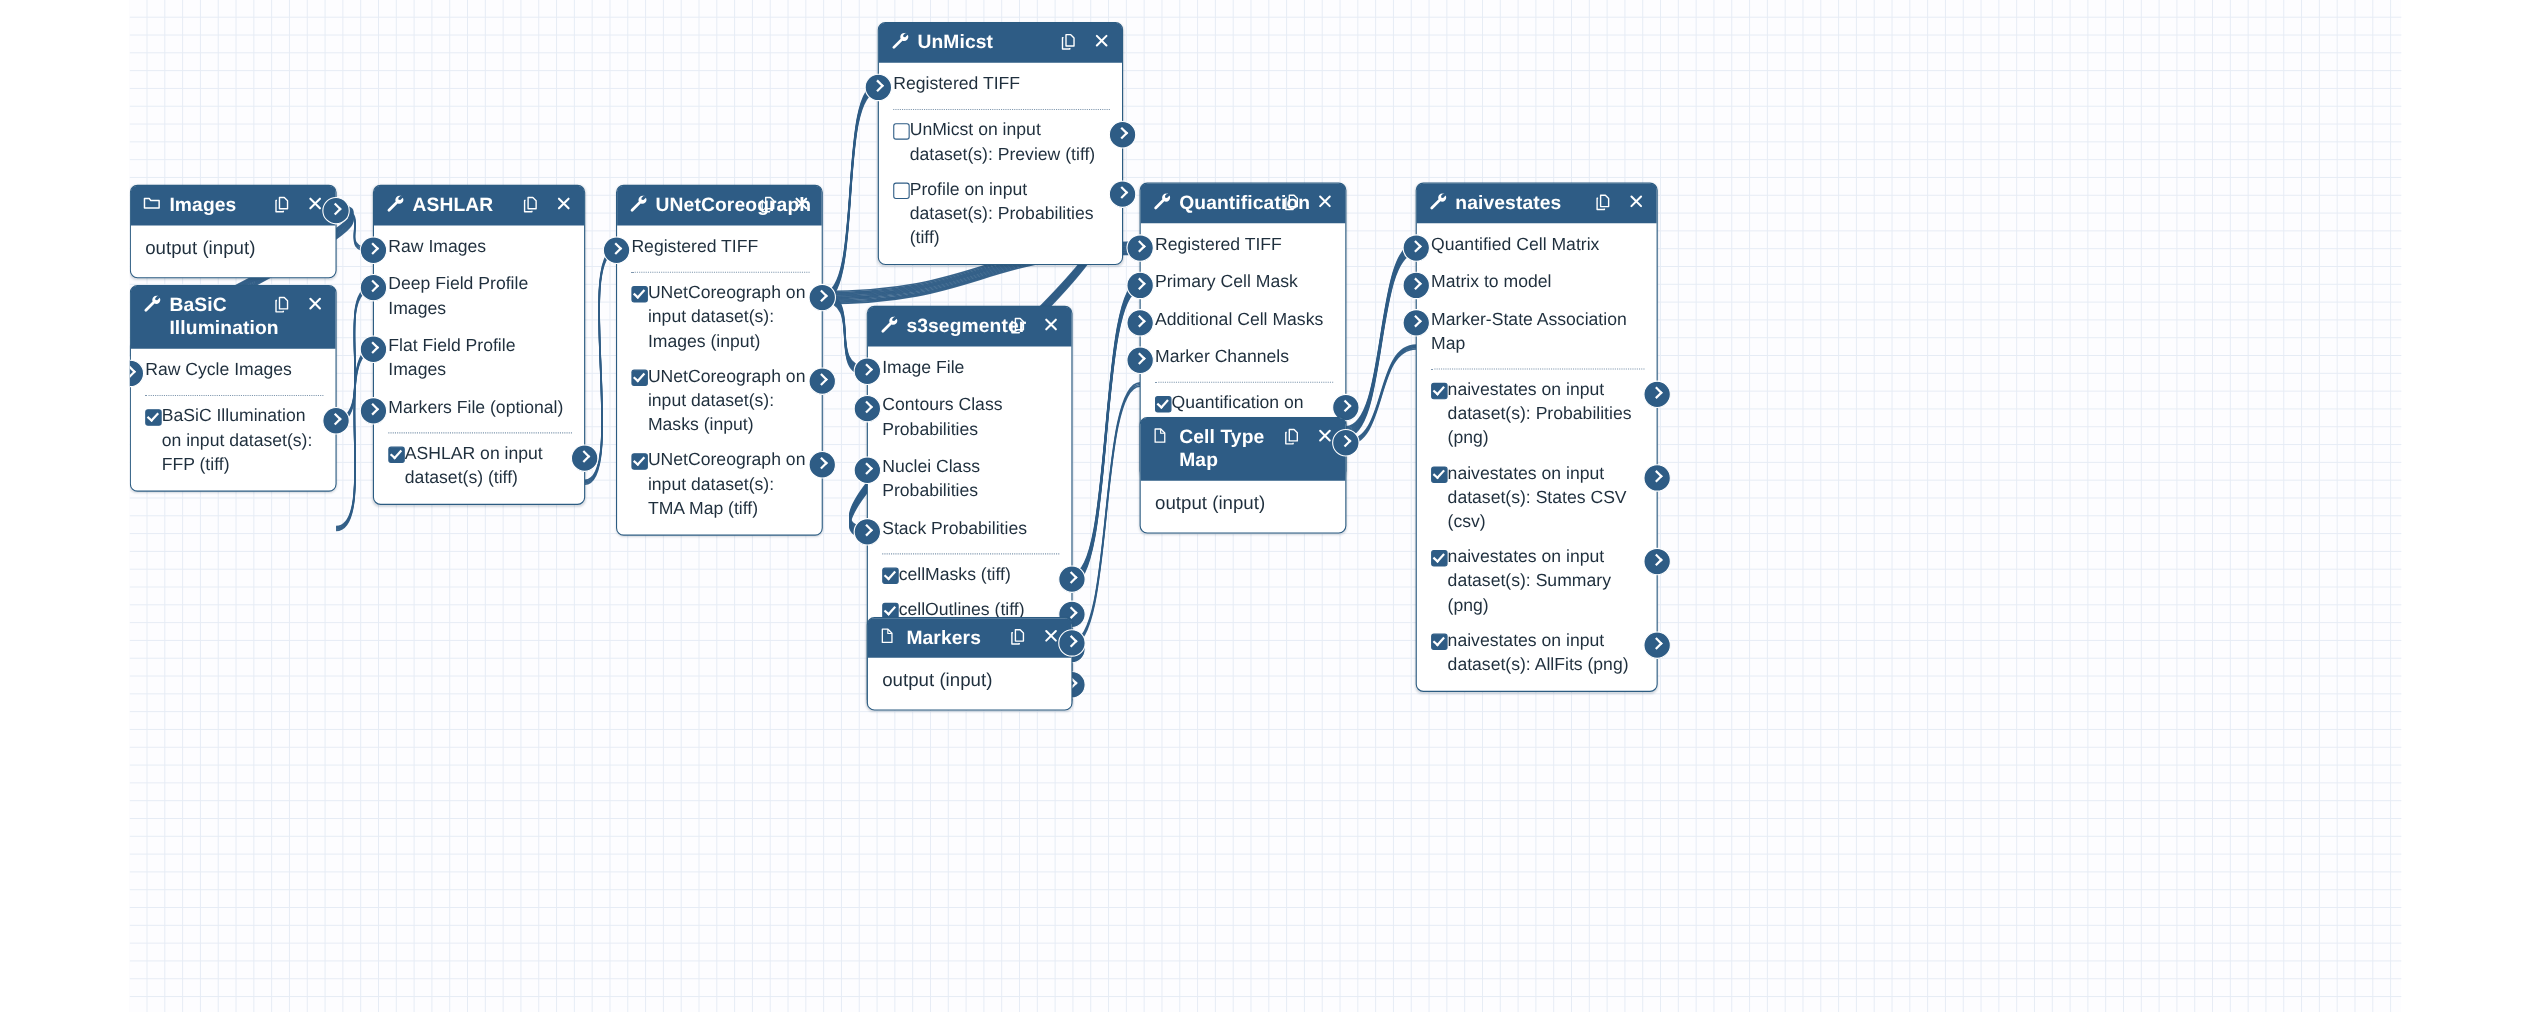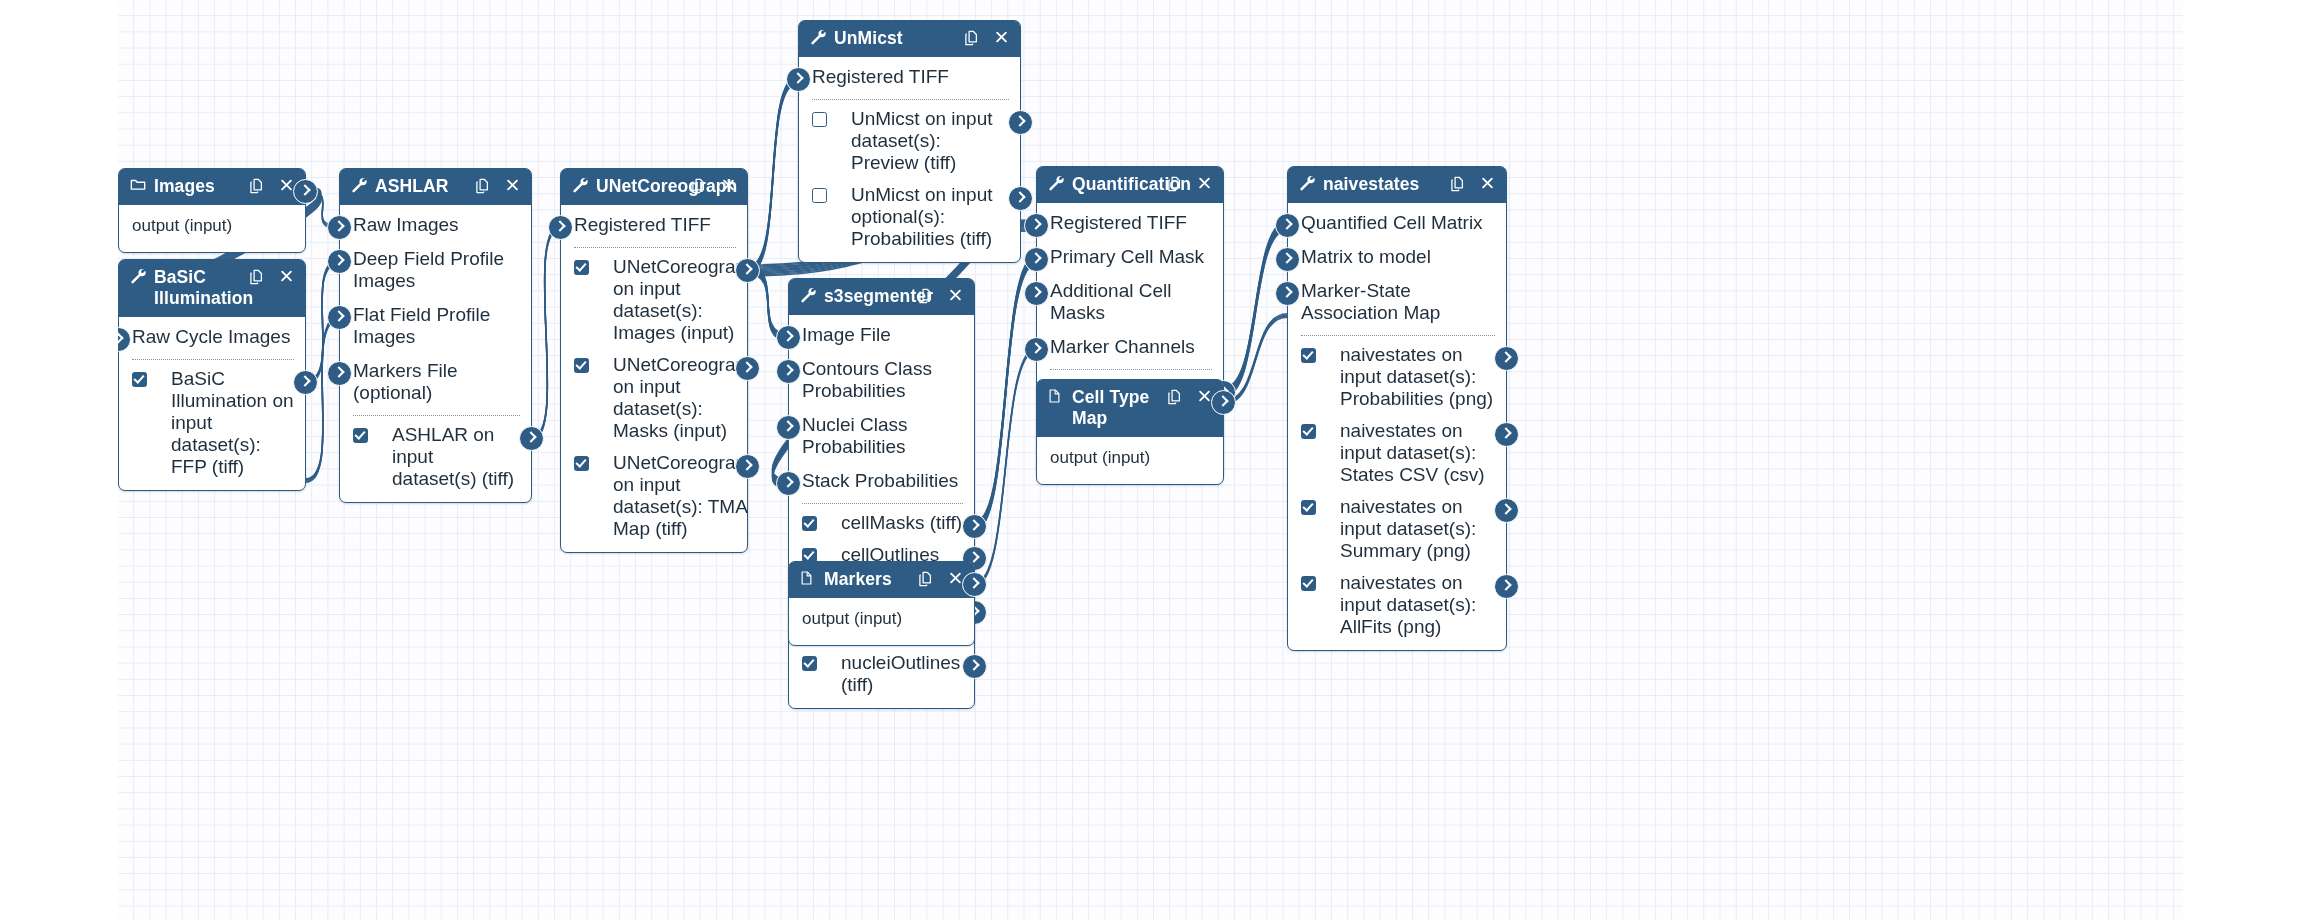--- a/index.html
+++ b/index.html
@@ -45,24 +45,24 @@
   .hdr-icon{flex:0 0 auto;display:inline-block;width:18px;height:19px;}
   .hdr-icon svg{display:block;}
   .hdr-btns{flex:0 0 auto;display:flex;align-items:center;gap:14px;margin-top:1px;}
   .hdr-btn{width:17px;height:18px;display:inline-block;cursor:pointer;}
   .hdr-btn svg{display:block;}
 
   .node-body{padding:3px 0 7px 0;}
   .row{
     position:relative;
     padding:5px 11px 5px 13px;
-    font-size:19px;line-height:22px;color:#1f2f3d;
+    font-size:16px;line-height:22px;color:#1f2f3d;
   }
   .row.input{padding-top:6px;padding-bottom:6px;}
-  .row.out{display:flex;gap:24px;align-items:flex-start;}
+  .row.out{display:flex;gap:0;align-items:flex-start;}
   .row .txt{flex:1;}
   .divider{
     height:0;margin:5px 11px 3px 13px;
     border-top:1.6px dotted #7e96ad;
   }
 
   
   .cb{
     flex:0 0 auto;width:15px;height:15px;margin-top:3.5px;
     border:1.8px solid #2e5c85;border-radius:2.5px;
@@ -343,21 +343,21 @@
           <div class="node-body">
             <div class="row input"><span class="port in" style="top: 7px;"></span><span class="txt">Registered TIFF</span></div>
             <div class="divider"></div>
             <div class="row out">
               <span class="cb"></span>
               <span class="txt">UnMicst on input dataset(s): Preview (tiff)</span>
               <span class="port out" style="top: 7px;"></span>
             </div>
             <div class="row out">
               <span class="cb"></span>
-              <span class="txt">UnMicst on input optional(s): Probabilities (tiff)</span>
+              <span class="txt">Profile on input dataset(s): Probabilities (tiff)</span>
               <span class="port out" style="top: 7px;"></span>
             </div>
           </div>
         </div>
         <div class="node" style="left: 670px; top: 278px; width: 187px;">
           <div class="node-header">
             <span class="hdr-icon">
               <svg viewBox="0 0 24 24" width="18" height="18">
                 <path fill="#fff" d="M20.1 3.3c-1.9-1.2-4.4-1-6 .7-1.5 1.5-1.9 3.7-1.1 5.6L3.6 18.9a1.7 1.7 0 0 0 0 2.4 1.7 1.7 0 0 0 2.4 0l9.3-9.3c1.9.8 4.1.4 5.6-1.1 1.6-1.6 1.9-4.1.7-6l-3 3-2.2-.3-.3-2.2 3-3.1z"></path>
               </svg>

